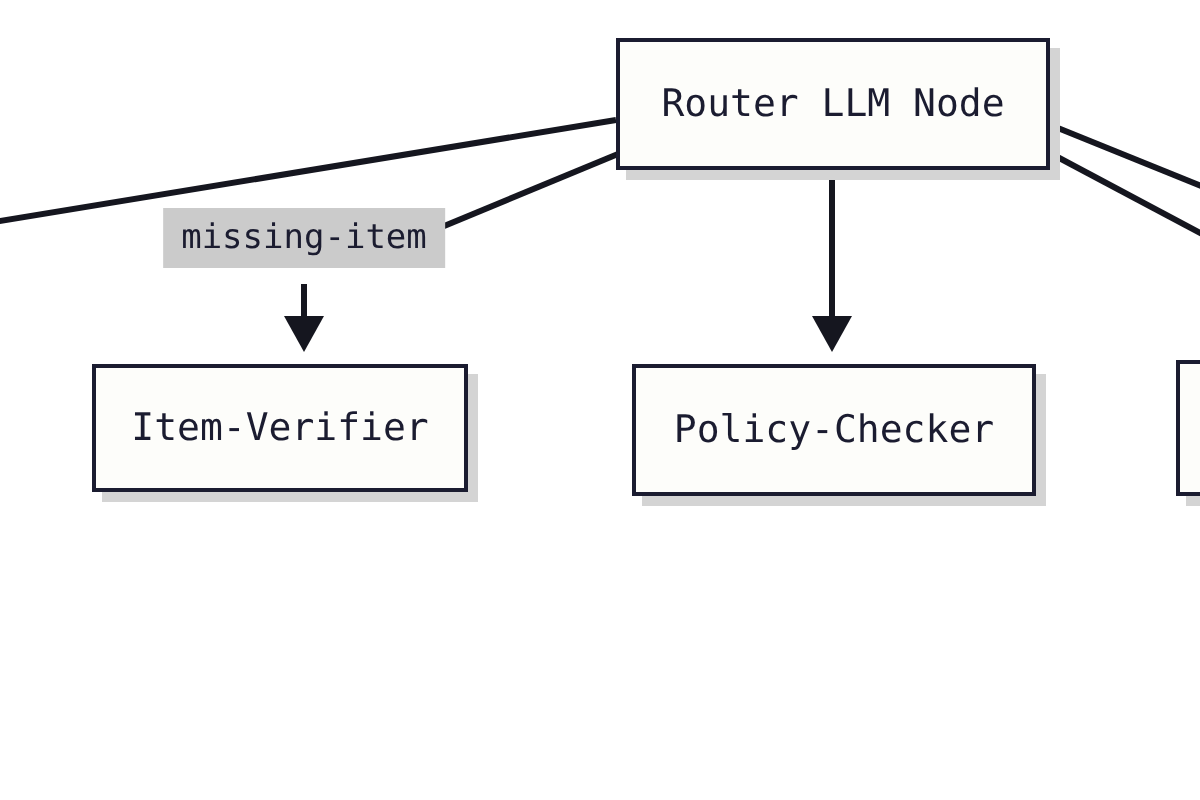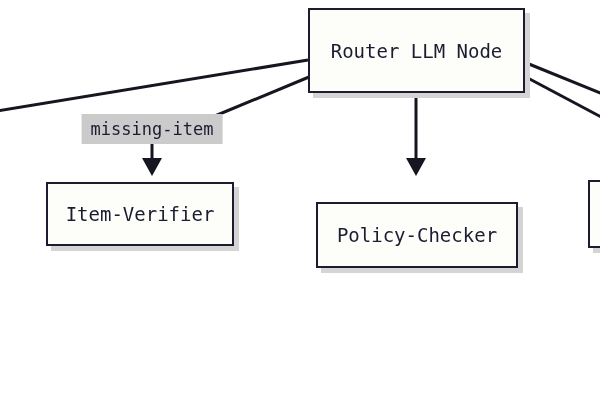--- a/index.html
+++ b/index.html
@@ -37,37 +37,37 @@
     background: var(--node-fill, #fdfdfa);
     border: 2.5px solid var(--node-border, #1b1c30);
     box-shadow: 5px 5px 0 var(--shadow, #d4d4d4);
     display: flex;
     align-items: center;
     justify-content: center;
     color: var(--text, #1b1c30);
     font-size: 19px;
     white-space: nowrap;
   }
-  .node-router   { left: 308px; top: 8px;  width: 217px; height: 85px; }
+  .node-router   { left: 308px; top: 19px;  width: 217px; height: 66px; }
   .node-item     { left: 46px;  top: 182px; width: 188px; height: 64px; }
-  .node-policy   { left: 316px; top: 182px; width: 202px; height: 66px; margin-top: 20px; }
+  .node-policy   { left: 316px; top: 182px; width: 202px; height: 66px; }
   .node-partial  { left: 588px; top: 180px; width: 60px;  height: 68px; }
   .edge-label {
     position: absolute;
     transform: translateX(-50%);
     background: var(--label-bg, #cbcbcb);
     color: var(--text, #1b1c30);
     font-size: 17px;
     height: 30px;
     padding: 0 9px;
     display: flex;
     align-items: center;
     white-space: nowrap;
   }
-  .label-missing { left: 152px; top: 114px; }
+  .label-missing { left: 152px; top: 104px; }
   .label-refund  { left: 416px; top: 113px; }
 </style>
 </head>
 <body>
 
 <div class="stage">
 
   <svg class="edges" width="600" height="400" viewBox="0 0 600 400">
     <line x1="308" y1="60" x2="-3" y2="111"></line>
     <line x1="309" y1="77" x2="210" y2="118"></line>

